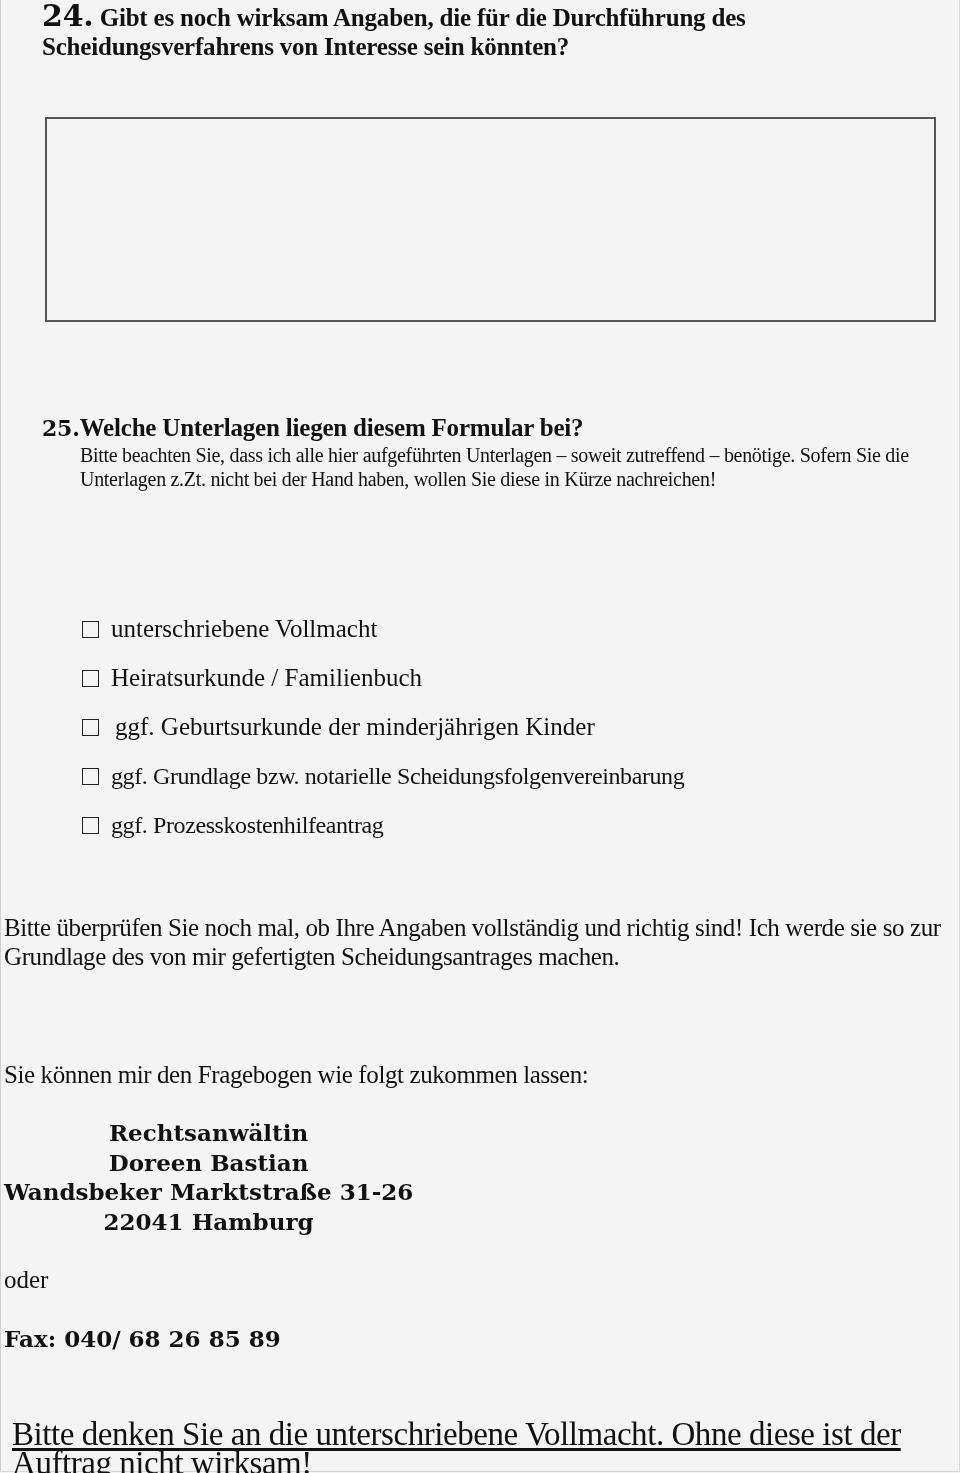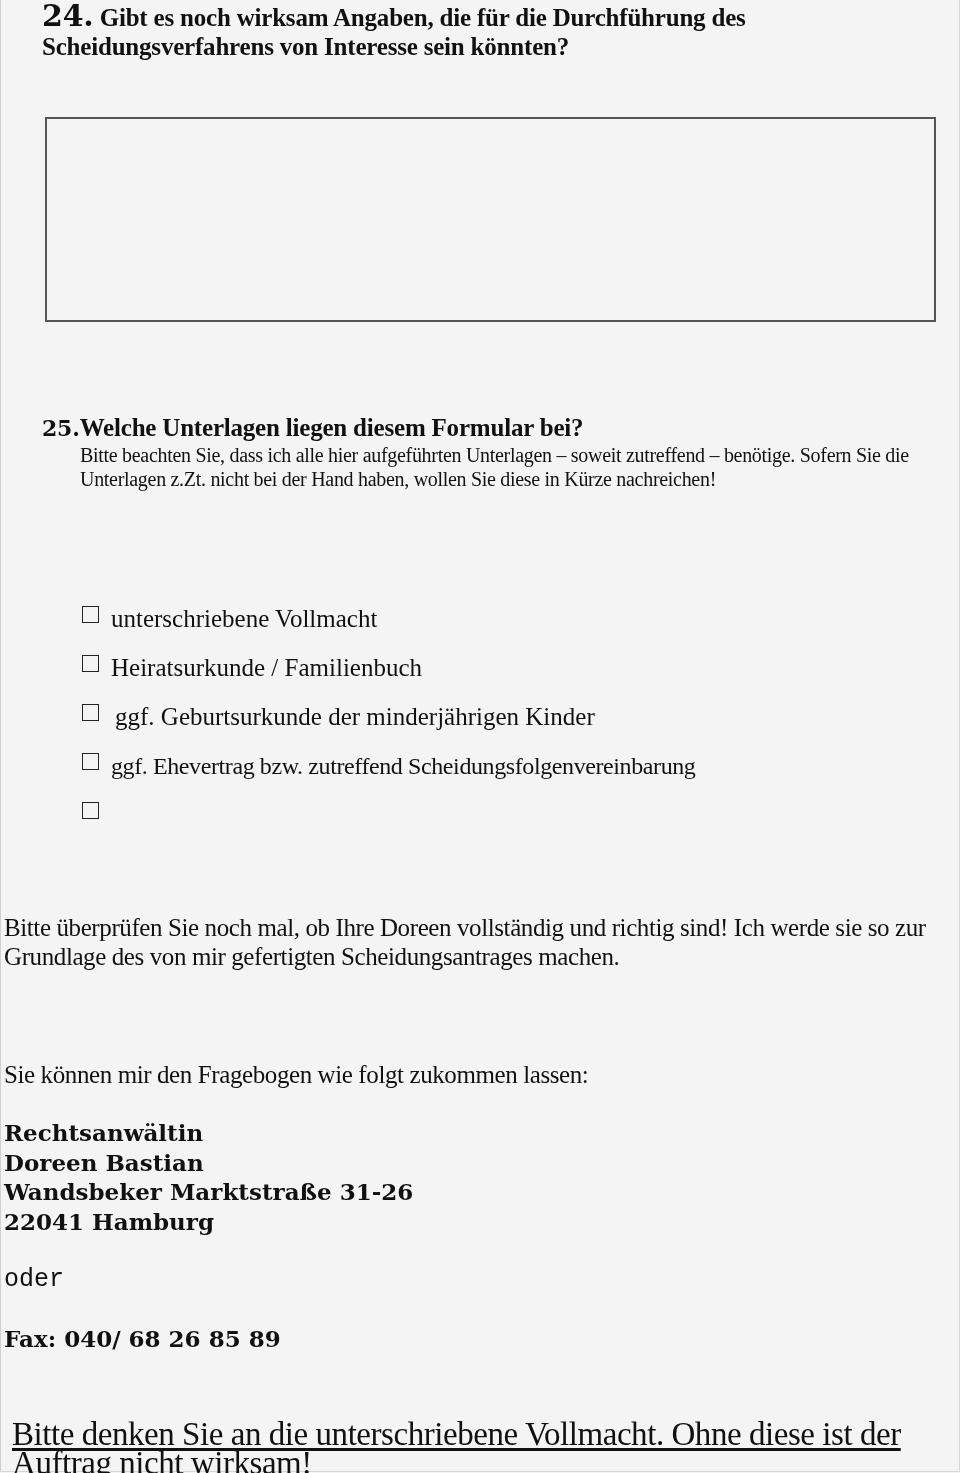--- a/index.html
+++ b/index.html
@@ -61,21 +61,21 @@
     }
 
     .checklist {
       position: absolute;
       left: 82px; top: 604px;
       margin: 0; padding: 0;
       list-style: none;
     }
     .checklist li {
       display: flex;
-      align-items: flex-start;
+      align-items: center;
       height: 49px;
       font-size: 25px;
       line-height: 30px;
       white-space: nowrap;
     }
     .checkbox {
       display: inline-block;
       width: 17px; height: 17px;
       border: 1.6px solid #222;
       box-sizing: border-box;
@@ -100,30 +100,30 @@
     #send-intro { top: 1060px; }
 
     .address {
       position: absolute;
       left: 4px; top: 1118px;
       font-family: "DejaVu Serif", serif;
       font-weight: bold;
       font-size: 23px;
       line-height: 29.5px;
       margin: 0;
+      text-align: center;
     }
     .address div { white-space: nowrap; }
 
     #oder {
       position: absolute;
       left: 4px; top: 1265px;
       font-size: 25px;
       line-height: 29px;
       margin: 0;
-      font-family: Liberation Mono, monospace;
     }
     #fax {
       position: absolute;
       left: 4px; top: 1324px;
       font-family: "DejaVu Serif", serif;
       font-weight: bold;
       font-size: 23px;
       line-height: 29px;
       margin: 0;
       white-space: nowrap;
@@ -162,28 +162,29 @@
   <li>
     <span class="checkbox"></span>
     <span>Heiratsurkunde / Familienbuch</span>
   </li>
   <li class="spaced">
     <span class="checkbox"></span>
     <span>ggf. Geburtsurkunde der minderjährigen Kinder</span>
   </li>
   <li class="narrow">
     <span class="checkbox"></span>
-    <span>ggf. Ehevertrag bzw. zutreffend Scheidungsfolgenvereinbarung</span>
+    <span>ggf. Grundlage bzw. notarielle Scheidungsfolgenvereinbarung</span>
   </li>
   <li class="narrow">
     <span class="checkbox"></span>
+    <span>ggf. Prozesskostenhilfeantrag</span>
   </li>
 </ul>
 
-<p class="para" id="review">Bitte überprüfen Sie noch mal, ob Ihre Doreen vollständig und richtig sind! Ich werde sie so zur Grundlage des von mir gefertigten Scheidungsantrages machen.</p>
+<p class="para" id="review">Bitte überprüfen Sie noch mal, ob Ihre Angaben vollständig und richtig sind! Ich werde sie so zur Grundlage des von mir gefertigten Scheidungsantrages machen.</p>
 
 <p class="para" id="send-intro">Sie können mir den Fragebogen wie folgt zukommen lassen:</p>
 
 <div class="address">
   <div>Rechtsanwältin</div>
   <div>Doreen Bastian</div>
   <div>Wandsbeker Marktstraße 31-26</div>
   <div>22041 Hamburg</div>
 </div>
 

